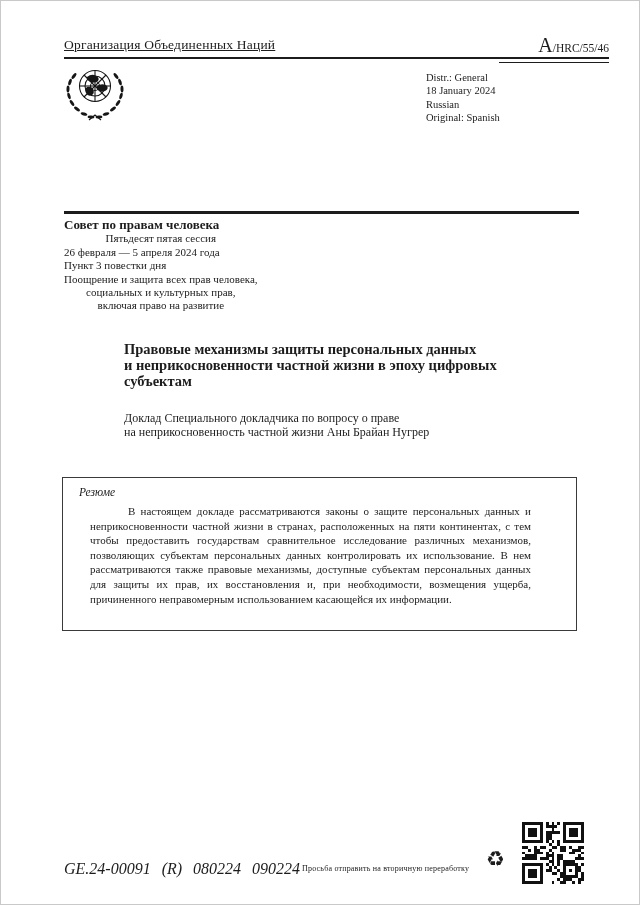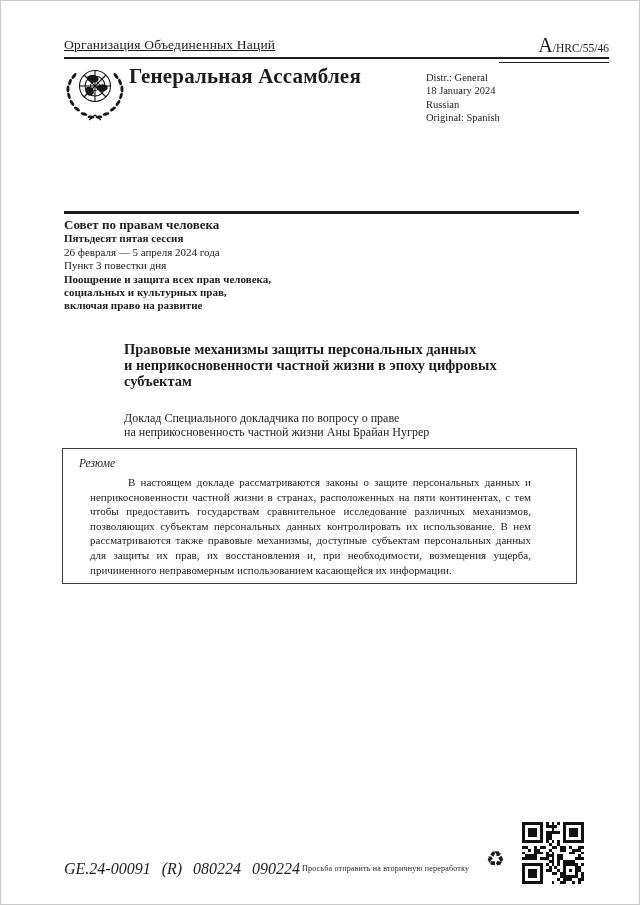--- a/index.html
+++ b/index.html
@@ -19,24 +19,24 @@
   .doc-symbol .prefix{font-size:20px;line-height:20px;}
   .doc-symbol .suffix{font-size:11.5px;}
   .rule-top{position:absolute;left:63px;top:56px;width:545px;height:2px;background:#1c1c1c;}
   .symbol-underline{position:absolute;left:498px;top:61px;width:110px;height:1px;background:#1c1c1c;}
   .emblem{position:absolute;left:62px;top:62px;width:64px;height:58px;}
   .assembly-title{position:absolute;left:128px;top:63px;font-size:21px;font-weight:bold;letter-spacing:.2px;}
   .distr{position:absolute;left:425px;top:70px;font-size:10.5px;line-height:13.4px;}
   .rule-thick{position:absolute;left:63px;top:210px;width:515px;height:3px;background:#1c1c1c;}
   .council-block{position:absolute;left:63px;top:217px;font-size:11px;line-height:13.4px;}
   .council-name{font-size:13px;font-weight:bold;margin-bottom:1px;}
-  .bold{font-weight:bold;}
+  .bold{font-weight:normal;text-align:center;}
   .title-main{position:absolute;left:123px;top:340px;width:460px;font-size:14.5px;font-weight:bold;line-height:16px;}
   .title-sub{position:absolute;left:123px;top:410px;width:460px;font-size:12px;font-weight:normal;line-height:14px;}
-  .summary-box{position:absolute;left:61px;top:447px;width:515px;height:136px;border:1px solid #3a3a3a;box-sizing:border-box;}
+  .summary-box{position:absolute;left:61px;top:476px;width:515px;height:154px;border:1px solid #3a3a3a;box-sizing:border-box;}
   .summary-heading{position:absolute;left:16px;top:8px;font-size:11.5px;font-style:italic;}
   .summary-body{position:absolute;left:27px;top:26px;width:441px;font-size:11px;line-height:14.6px;text-align:justify;text-indent:38px;}
   .footer-ge{position:absolute;left:63px;top:859px;font-size:16px;word-spacing:7px;font-style:italic;}
   .recycle-note{position:absolute;left:301px;top:863px;font-size:8px;font-weight:normal;letter-spacing:.2px;text-align:right;}
   .recycle-icon{position:absolute;left:485px;top:846px;font-size:21px;line-height:24px;font-family:"DejaVu Sans",sans-serif;color:#1c1c1c;}
   .qr{position:absolute;left:521px;top:821px;width:62px;height:62px;}
   .qr svg{width:100%;height:100%;shape-rendering:crispEdges;}
 </style>
 </head>
 <body>
@@ -83,21 +83,20 @@
         <ellipse cx="58" cy="33" rx="3.4" ry="1.5" transform="rotate(104 58 33)"></ellipse>
         <ellipse cx="55" cy="40" rx="3.4" ry="1.5" transform="rotate(124 55 40)"></ellipse>
         <ellipse cx="50" cy="46" rx="3.4" ry="1.5" transform="rotate(144 50 46)"></ellipse>
         <ellipse cx="43" cy="51" rx="3.4" ry="1.5" transform="rotate(162 43 51)"></ellipse>
         <ellipse cx="36" cy="54" rx="3.4" ry="1.5" transform="rotate(176 36 54)"></ellipse>
       </g>
       <path d="M26 57 L32 52 L38 57" stroke="#161616" stroke-width="1.2" fill="none"></path>
     </svg>
   </div>
 
-  <div class="assembly-title">Генеральная Ассамблея</div>
 
   <div class="distr">
     <div>Distr.: General</div>
     <div>18 January 2024</div>
     <div>Russian</div>
     <div>Original: Spanish</div>
   </div>
 
   <div class="rule-thick"></div>
 

